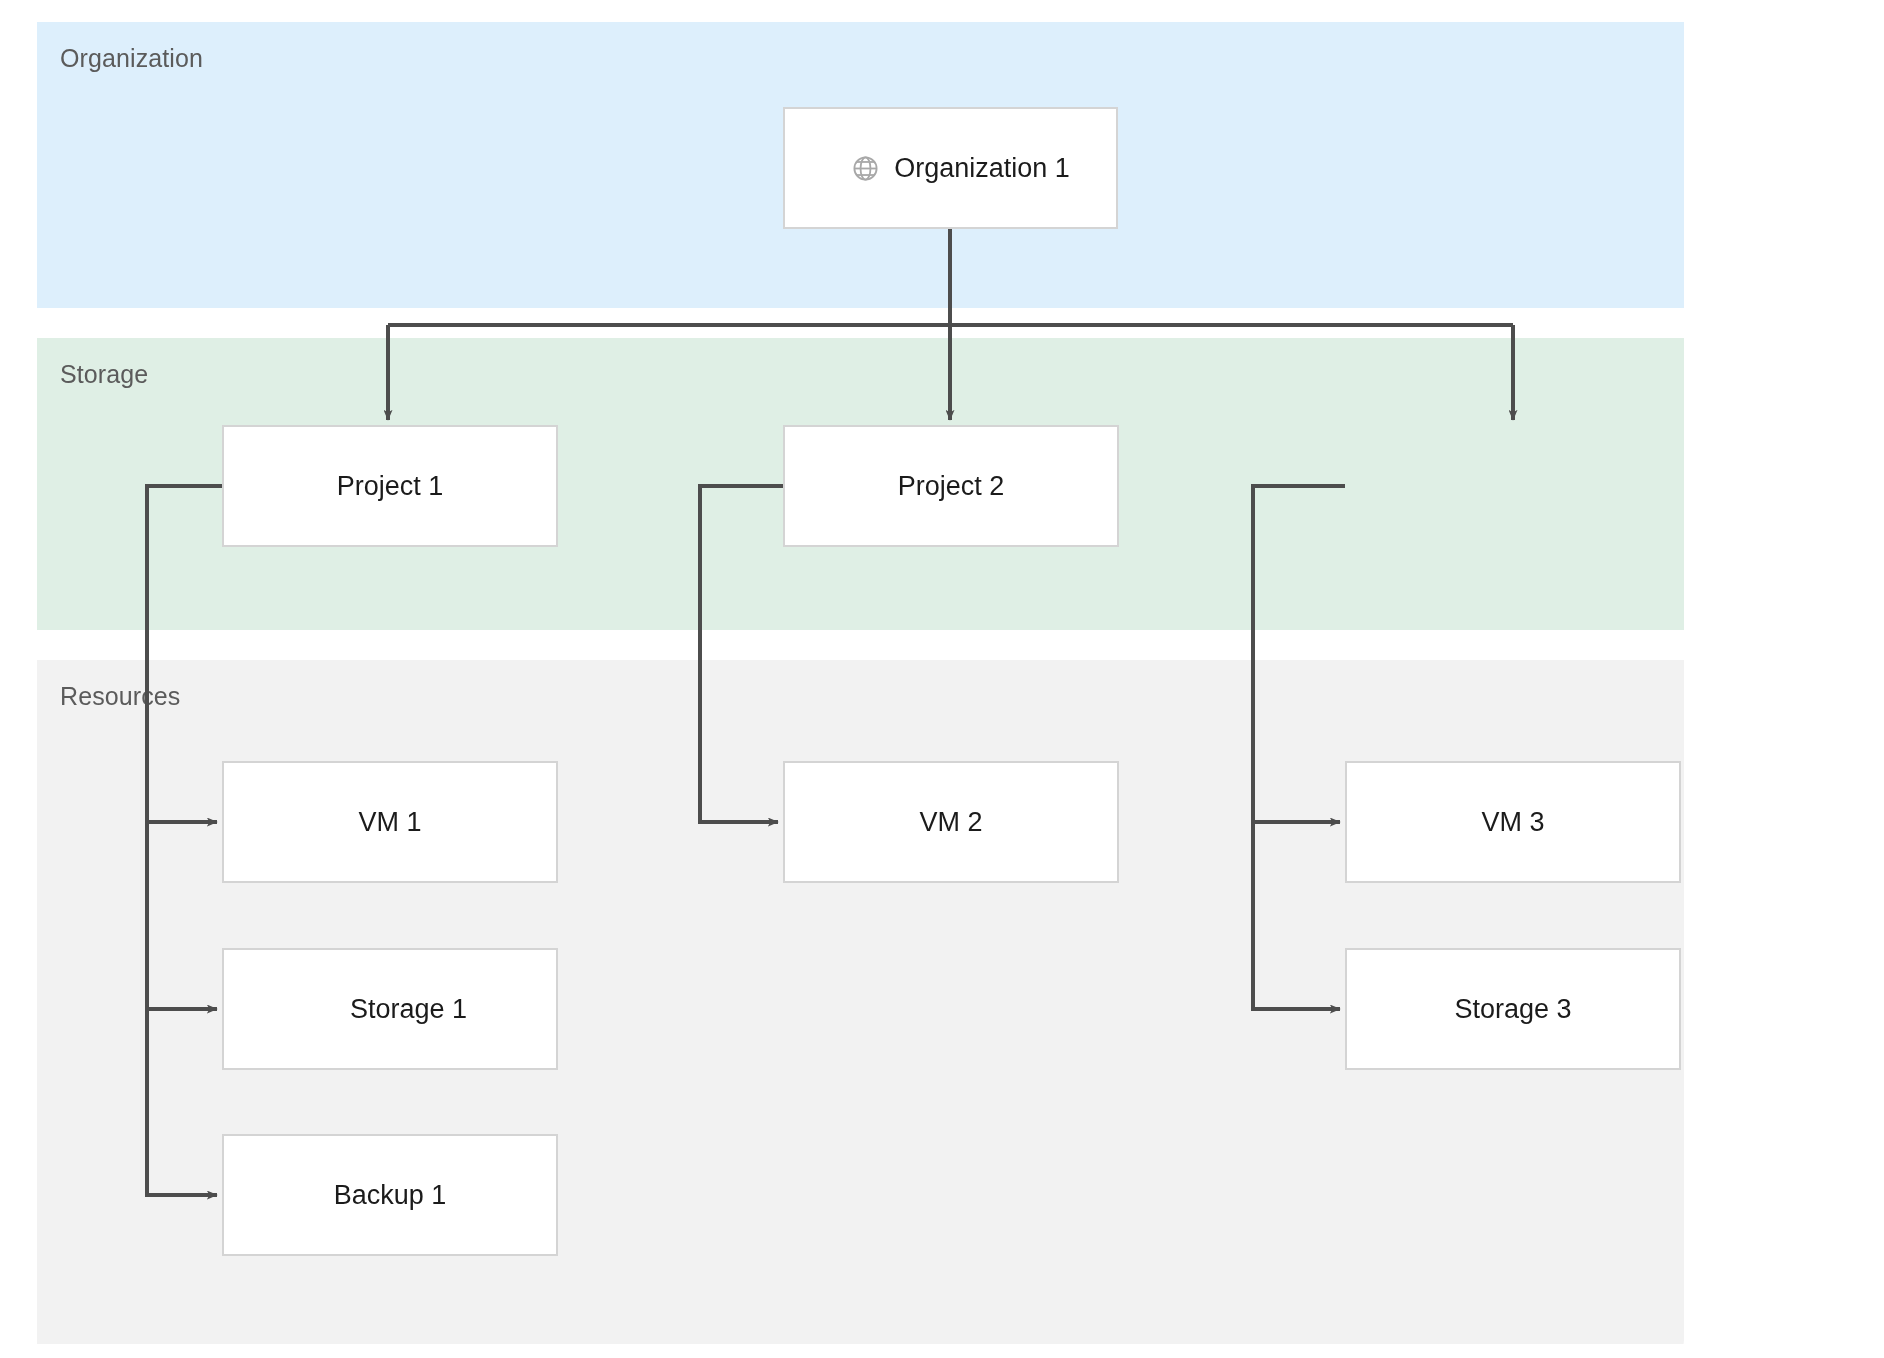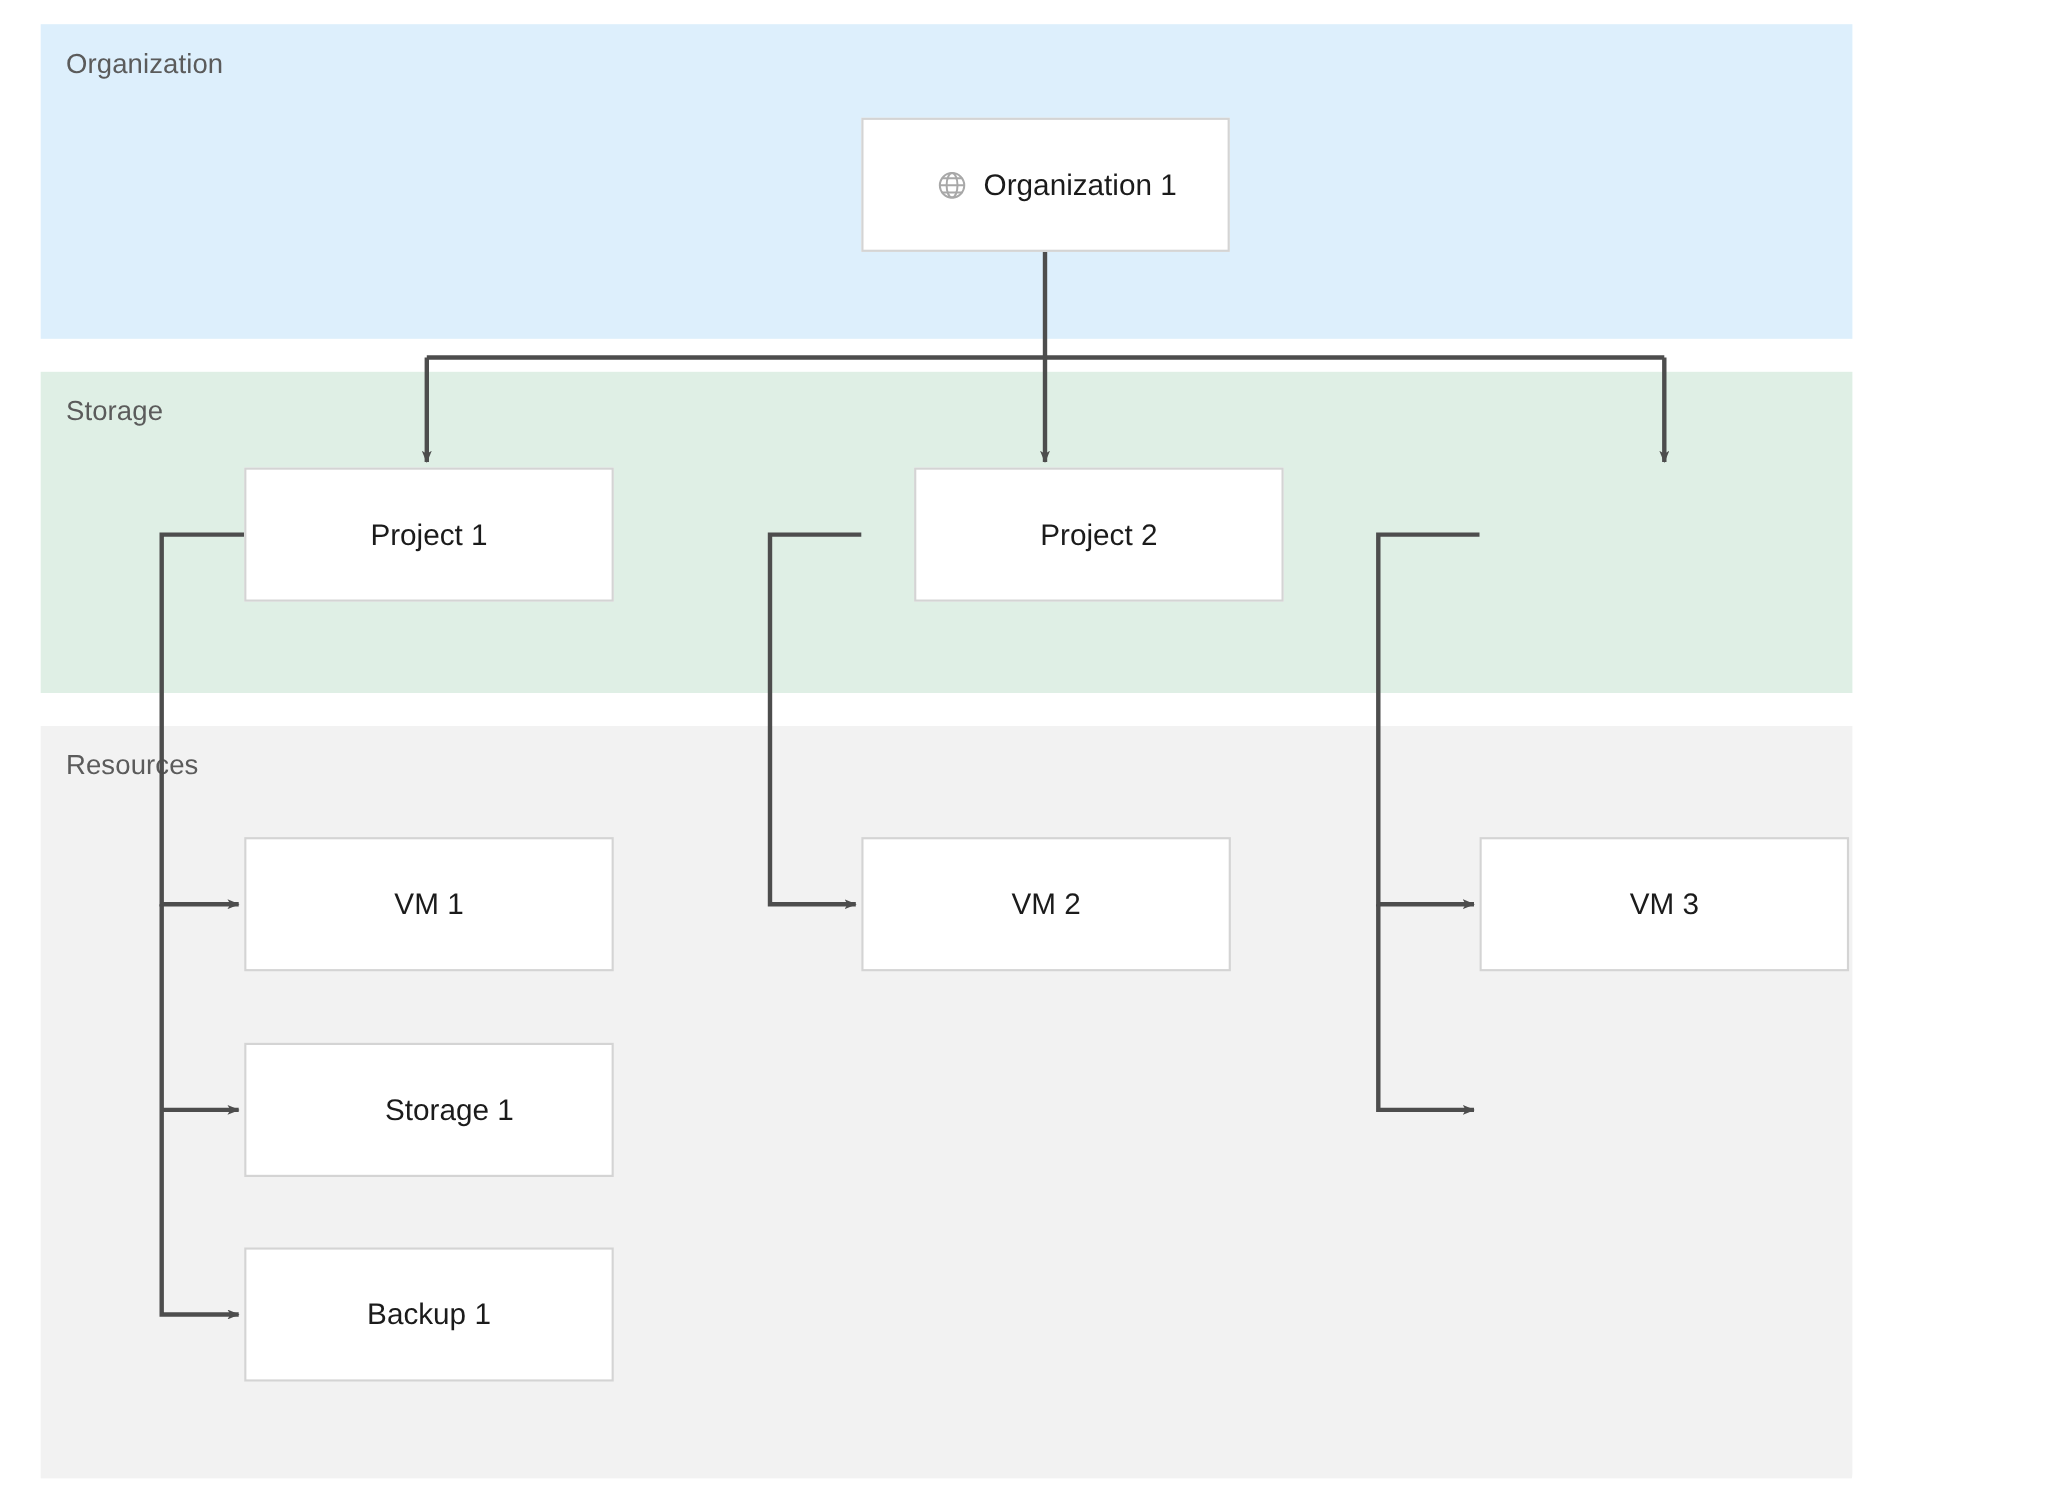--- a/index.html
+++ b/index.html
@@ -65,21 +65,21 @@
   .node .node-label { line-height: 1; }
   .node-org {
     left: 783px; top: 107px; width: 335px; height: 122px;
     gap: 14px;
     padding-left: 20px;
   }
   .globe-icon { display: inline-flex; width: 29px; height: 29px; flex: 0 0 auto; }
   .globe-icon svg { display: block; }
 
   .node-p1 { left: 222px;  top: 425px; width: 336px; height: 122px; }
-  .node-p2 { left: 783px;  top: 425px; width: 336px; height: 122px; margin-left: 48px; }
+  .node-p2 { left: 783px;  top: 425px; width: 336px; height: 122px; }
   .node-p3 { left: 1345px; top: 425px; width: 336px; height: 122px; }
 
   .node-vm1  { left: 222px;  top: 761px;  width: 336px; height: 122px; }
   .node-st1  { left: 222px;  top: 948px;  width: 336px; height: 122px; padding-left: 37px; }
   .node-bk1  { left: 222px;  top: 1134px; width: 336px; height: 122px; }
   .node-vm2  { left: 783px;  top: 761px;  width: 336px; height: 122px; }
   .node-vm3  { left: 1345px; top: 761px;  width: 336px; height: 122px; }
   .node-st3  { left: 1345px; top: 948px;  width: 336px; height: 122px; }
 </style>
 </head>
@@ -158,14 +158,17 @@
     <span class="node-label">Backup 1</span>
   </div>
 
   <div class="node node-vm2">
     <span class="node-label">VM 2</span>
   </div>
 
   <div class="node node-vm3">
     <span class="node-label">VM 3</span>
   </div>
+  <div class="node node-st3">
+    <span class="node-label">Storage 3</span>
+  </div>
 
 </div>
 
 </body></html>

